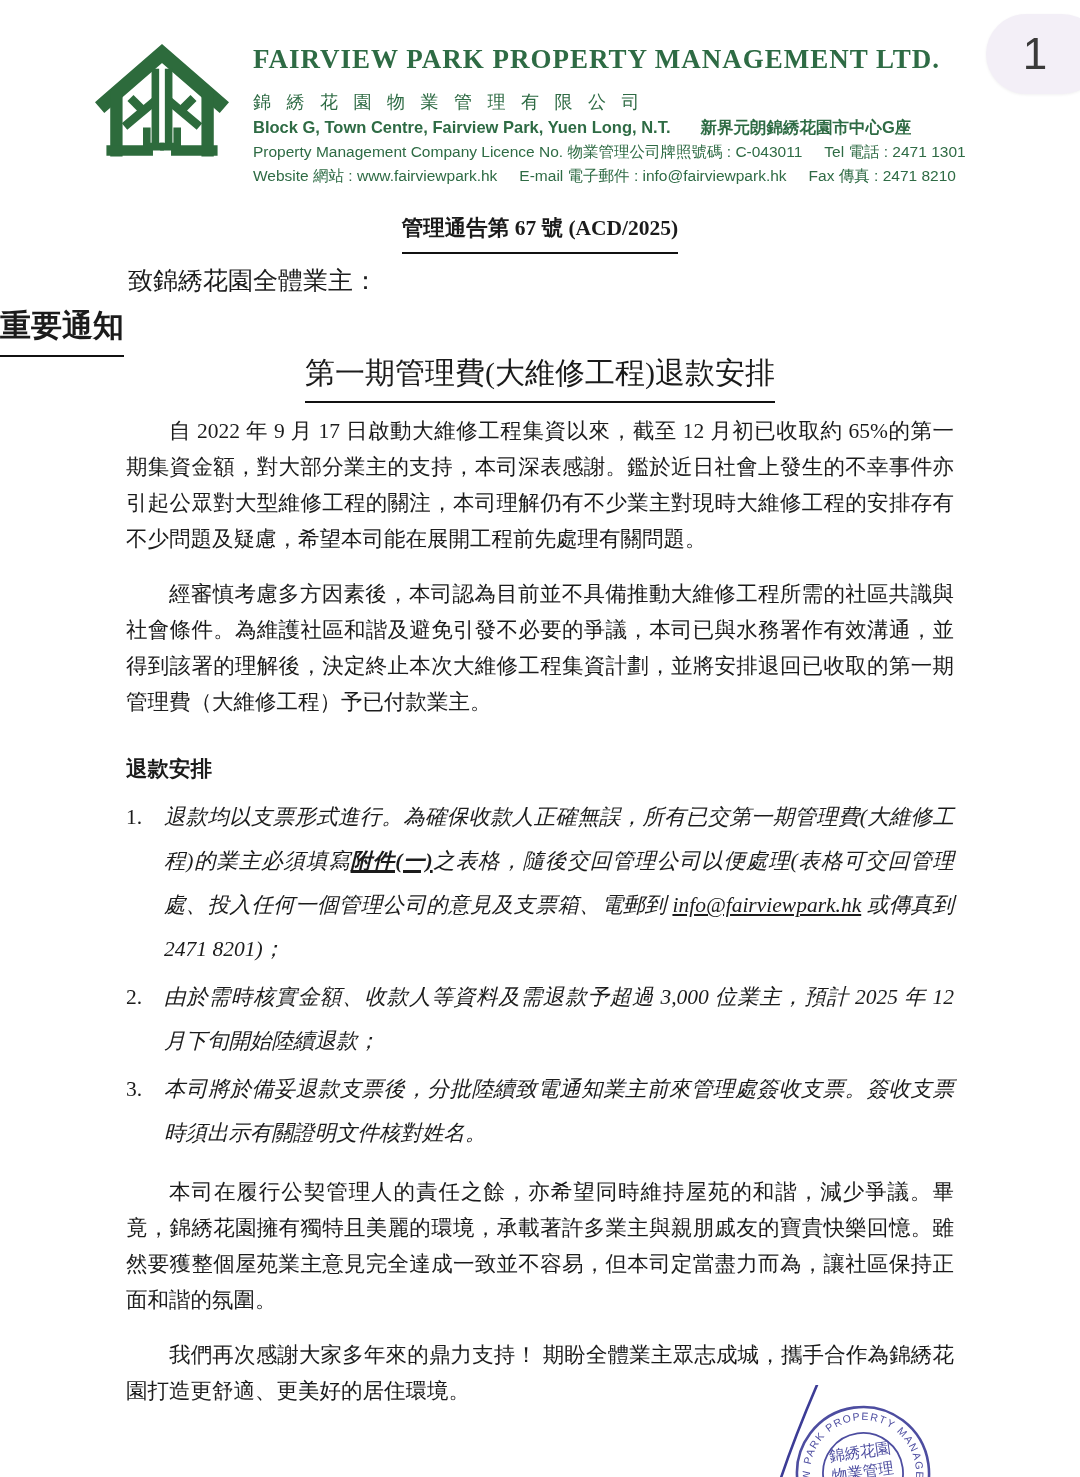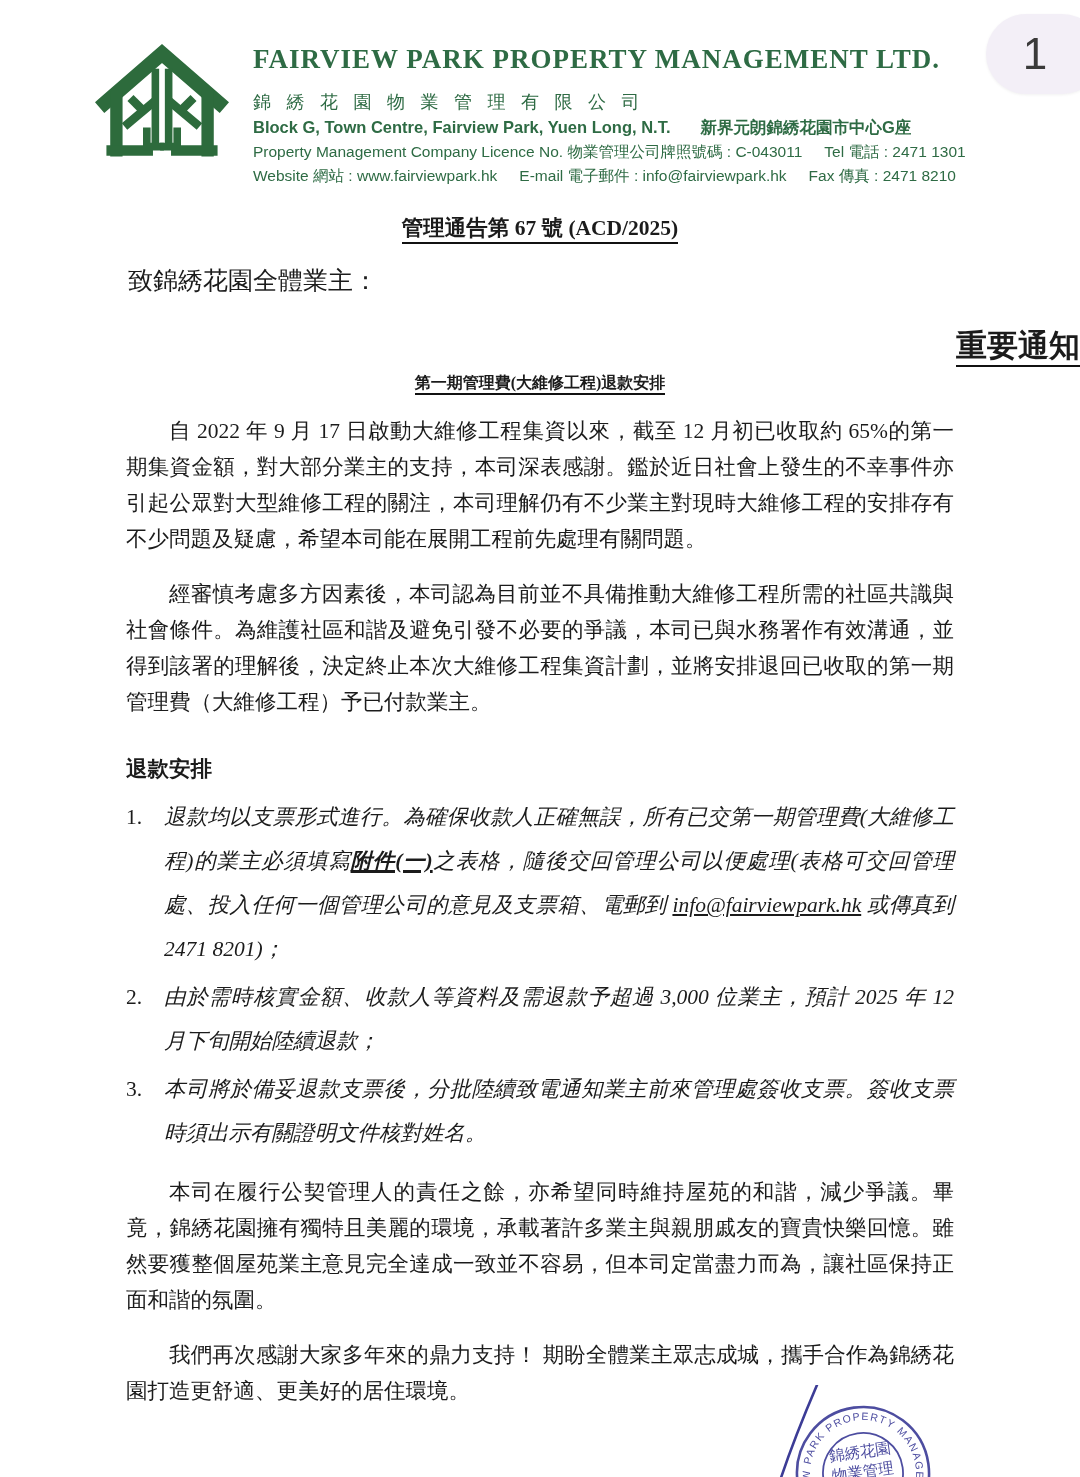--- a/index.html
+++ b/index.html
@@ -32,24 +32,24 @@
   .addr-line {
     font-family:"Liberation Sans","DejaVu Sans",sans-serif;
     font-size:15.5px; margin-top:3px; white-space:nowrap;
   }
   .addr-line.first { font-weight:700; font-size:16.5px; }
   .hgap { display:inline-block; width:30px; }
   .hgap-sm { display:inline-block; width:22px; }
 
   
   .ref-title { text-align:center; margin-top:26px; font-size:21.5px; font-weight:700; }
-  .u { border-bottom:2.5px solid #111; padding-bottom:2px; }
+  .u { border-bottom:2.5px solid #111; padding-bottom:12px; }
   .salutation { margin:22px 4px 0 128px; font-size:25px; }
-  .headline { text-align:right; margin-top:28px; font-size:31px; font-weight:700; }
-  .subheadline { text-align:center; margin-top:6px; font-size:16px; font-weight:700; }
+  .headline { text-align:left; margin-top:8px; font-size:31px; font-weight:700; }
+  .subheadline { text-align:center; margin-top:6px; font-size:30px; font-weight:400; }
 
   
   .para {
     margin:19px 126px 0; font-size:21.5px; line-height:36px;
     text-align:justify; text-indent:2em;
   }
   .section-heading { margin:34px 126px 0; font-size:21.5px; font-weight:700; }
   .list { margin:12px 126px 0; }
   .list-item { display:flex; font-size:21.5px; line-height:44px; margin-top:4px; }
   .list-num { width:38px; flex:none; }

